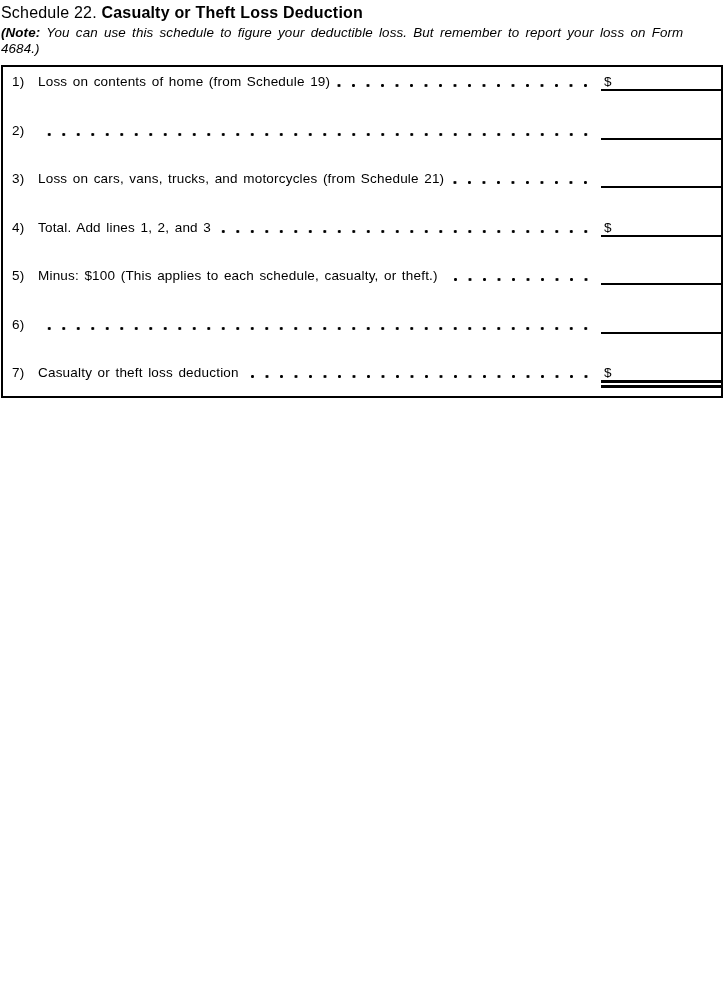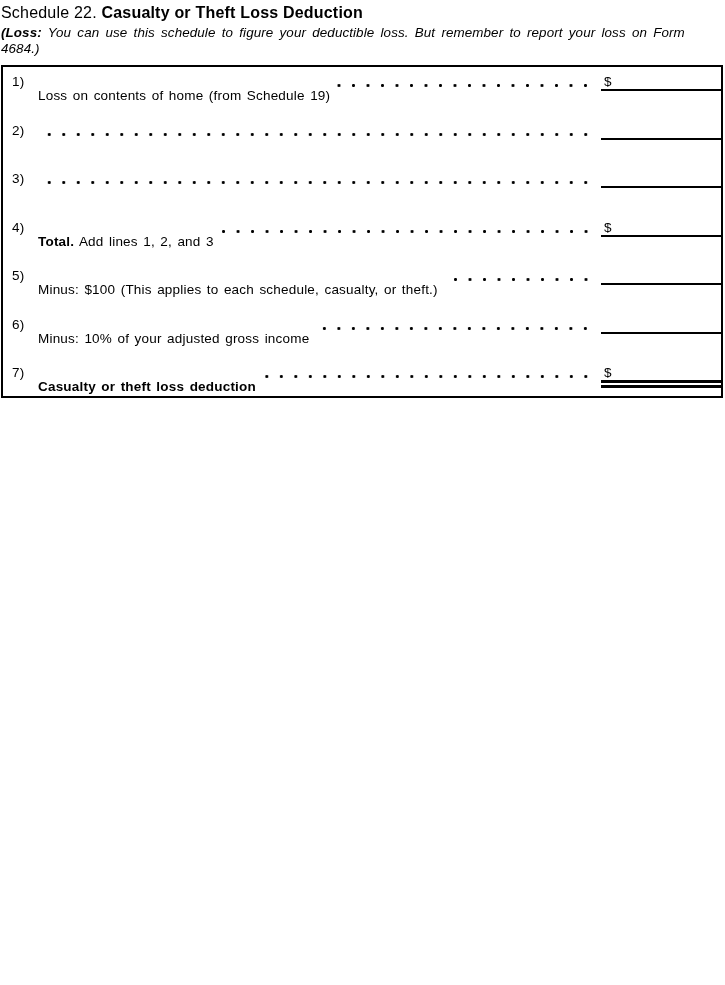--- a/index.html
+++ b/index.html
@@ -53,22 +53,22 @@
     font-size: 13.5px;
     line-height: 15px;
     letter-spacing: 0.2px;
     word-spacing: 1.5px;
   }
   .row:last-child { margin-bottom: 0; }
   .row-num {
     flex: none;
     width: 26px;
   }
-  .row-text { flex: none; white-space: pre; margin-top: 14px; }
-  .row-bold { font-weight: bold; }
+  .row-text { flex: none; white-space: pre; }
+  .row-bold { font-weight: normal; }
   .leader {
     flex: 1 1 auto;
     align-self: stretch;
     margin-left: 5px;
     margin-right: 8px;
     background-image: radial-gradient(circle, #000 1.3px, transparent 1.6px);
     background-size: 14.5px 5px;
     background-repeat: repeat-x;
     background-position: right bottom 3px;
   }
@@ -94,21 +94,21 @@
   }
 </style>
 </head>
 <body>
 
 <div class="page">
   <div class="content">
 
     <div class="title-line"><span>Schedule 22. </span><b class="schedule-title">Casualty or Theft Loss Deduction</b></div>
 
-    <div class="note-line"><b>(Loss:</b><span> You can use this schedule to figure your deductible loss. But remember to report your loss on Form 4684.)</span></div>
+    <div class="note-line"><b>(Note:</b><span> You can use this schedule to figure your deductible loss. But remember to report your loss on Form 4684.)</span></div>
 
     <div class="form-box">
       <div>
   <div class="row">
     <span class="row-num">1)</span>
     <span class="row-text"><b class="row-bold"></b><span class="row-rest">Loss on contents of home (from Schedule 19)</span></span>
     <span class="leader"></span>
     <span class="amount">
               <span class="dollar">$</span>
               <span class="amount-value"></span>
@@ -119,20 +119,21 @@
     <span class="row-num">2)</span>
     <span class="leader"></span>
     <span class="amount">
               <span class="dollar"></span>
               <span class="amount-value"></span>
             </span>
   </div>
 
   <div class="row">
     <span class="row-num">3)</span>
+    <span class="row-text"><b class="row-bold"></b><span class="row-rest">Loss on cars, vans, trucks, and motorcycles (from Schedule 21)</span></span>
     <span class="leader"></span>
     <span class="amount">
               <span class="dollar"></span>
               <span class="amount-value"></span>
             </span>
   </div>
 
   <div class="row">
     <span class="row-num">4)</span>
     <span class="row-text"><b class="row-bold">Total.</b><span class="row-rest"> Add lines 1, 2, and 3</span></span>
@@ -148,21 +149,20 @@
     <span class="row-text"><b class="row-bold"></b><span class="row-rest">Minus: $100 (This applies to each schedule, casualty, or theft.)</span></span>
     <span class="leader"></span>
     <span class="amount">
               <span class="dollar"></span>
               <span class="amount-value"></span>
             </span>
   </div>
 
   <div class="row">
     <span class="row-num">6)</span>
-    <span class="row-text"><b class="row-bold"></b><span class="row-rest">Minus: 10% of your adjusted gross income</span></span>
     <span class="leader"></span>
     <span class="amount">
               <span class="dollar"></span>
               <span class="amount-value"></span>
             </span>
   </div>
 
   <div class="row">
     <span class="row-num">7)</span>
     <span class="row-text"><b class="row-bold">Casualty or theft loss deduction</b><span class="row-rest"></span></span>

